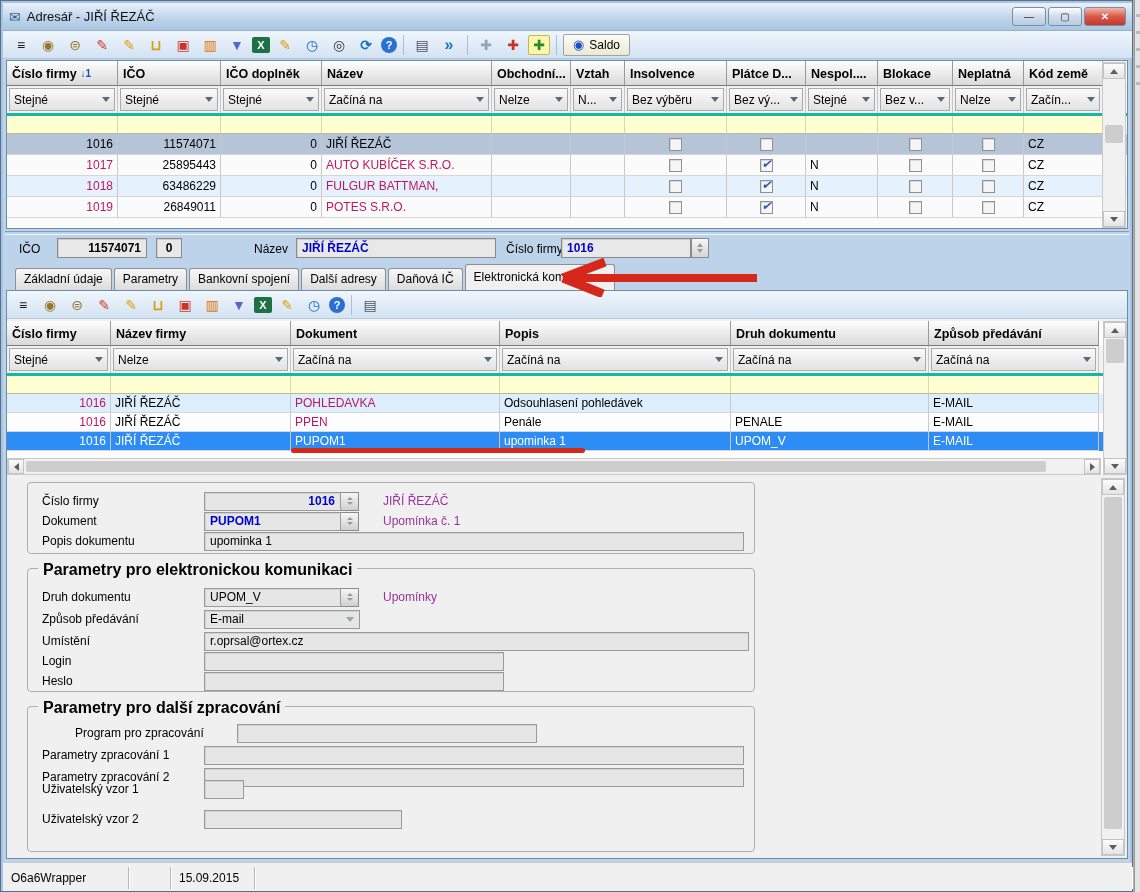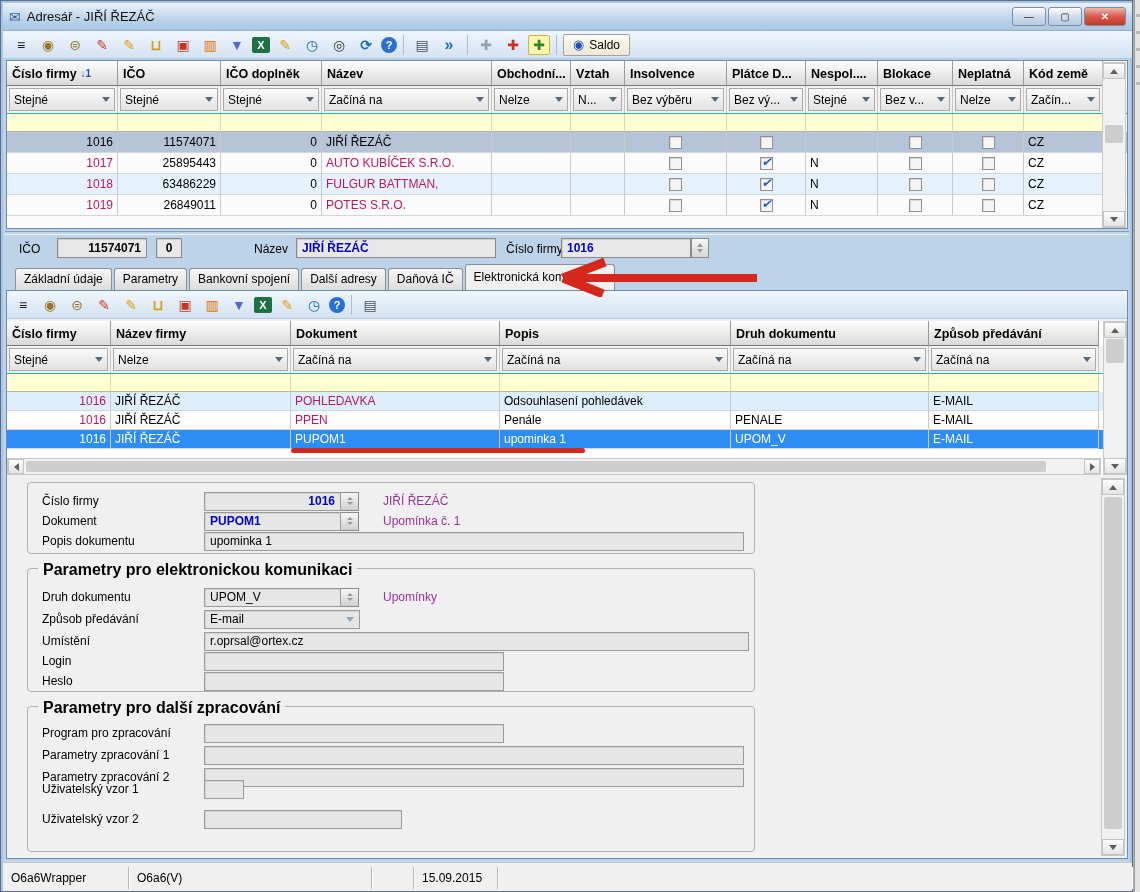--- a/index.html
+++ b/index.html
@@ -46,21 +46,21 @@
 
   
   .pane { position:absolute; background:#fbfbfb; border:1px solid #6b8cab; }
   .pane-upper { left:5px; top:59px; width:1122px; height:169px; }
   .ugrow { display:grid; grid-template-columns:111px 103px 101px 170px 79px 54px 102px 79px 72px 75px 71px 79px; }
   .dgrow { display:grid; grid-template-columns:104px 180px 209px 231px 198px 170px; }
   .hcell { background:linear-gradient(#fefefe,#dadada); border-right:1px solid #9a9a9a; border-bottom:1px solid #787878;
            font-weight:bold; font-size:12.5px; padding:4px 4px 3px 5px; height:25px; white-space:nowrap; overflow:hidden;
            display:flex; align-items:center; cursor:default; }
   .sortbadge { color:#1a4fc4; font-size:10px; margin-left:4px; font-weight:bold; }
-  .frow { background:#f2f2f2; border-bottom:1px solid #14b8a6; }
+  .frow { background:#f2f2f2; border-bottom:3px solid #14b8a6; }
   .fcell { height:27px; padding:2px; border-right:1px solid #c6c6c6; }
   .fcombo { height:100%; background:linear-gradient(#fafafa,#e2e2e2); border:1px solid #aaa;
             display:flex; align-items:center; padding:0 4px; white-space:nowrap; overflow:hidden; cursor:default; }
   .fcombo .ftxt { flex:1; overflow:hidden; }
   .tri-dn { width:0; height:0; border-left:4px solid transparent; border-right:4px solid transparent; border-top:5px solid #5a6a78; margin-left:2px; flex:none;}
   .ycell { background:#ffffd2; border-right:1px solid #d9d9ab; border-bottom:1px solid #b9b9a0; height:18px; cursor:text; }
   .drow .cell { height:21px; border-right:1px solid #c9c9c9; border-bottom:1px solid #d6d6d6;
                 padding:2px 4px; white-space:nowrap; overflow:hidden; display:flex; align-items:center; }
   .dg .cell { height:19px; }
   .cell.num { justify-content:flex-end; }
@@ -608,21 +608,21 @@
           <span class="ffield w-md"></span>
         </div>
         <div class="frm" style="top:102px;">
           <span class="flabel">Heslo</span>
           <span class="ffield w-md"></span>
         </div>
       </div>
 
       <div class="gbox" style="top:230px; height:146px;">
         <span class="gtitle">Parametry pro další zpracování</span>
-        <div class="frm" style="top:16px;">
+        <div class="frm" style="top:16px;margin-left:33px;">
           <span class="flabel">Program pro zpracování</span>
           <span class="ffield w-md"></span>
         </div>
         <div class="frm" style="top:38px;">
           <span class="flabel">Parametry zpracování 1</span>
           <span class="ffield w-wide"></span>
         </div>
         <div class="frm" style="top:60px;">
           <span class="flabel">Parametry zpracování 2</span>
           <span class="ffield w-wide"></span>
@@ -646,21 +646,20 @@
               <i class="t-dn"></i>
             </span>
       </div>
     </div>
   </div>
 
   <div class="annot underline-annot"></div>
 
   <div class="statusbar">
     <span class="scell" style="width:126px;">O6a6Wrapper</span>
-    <span class="scell" style="width:243px;">O6a6(V)</span>
     <span class="scell" style="width:42px;"></span>
     <span class="scell" style="width:84px;">15.09.2015</span>
     <span class="scell" style="flex:1; border-right:none;"></span>
   </div>
 </div>
 
 <div class="sliver">
       <i></i>
       <i></i>
       <i></i>

